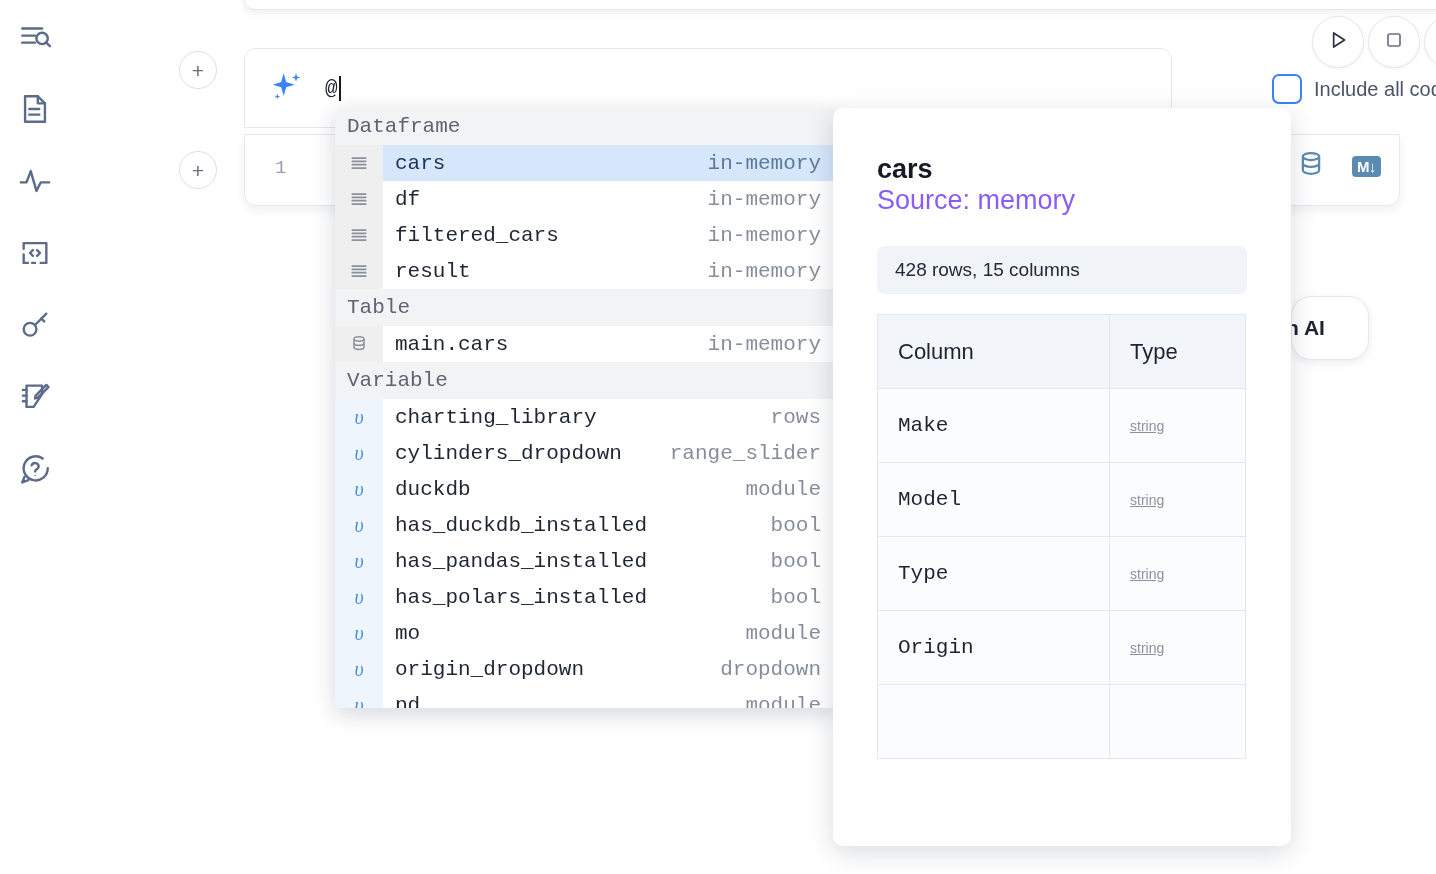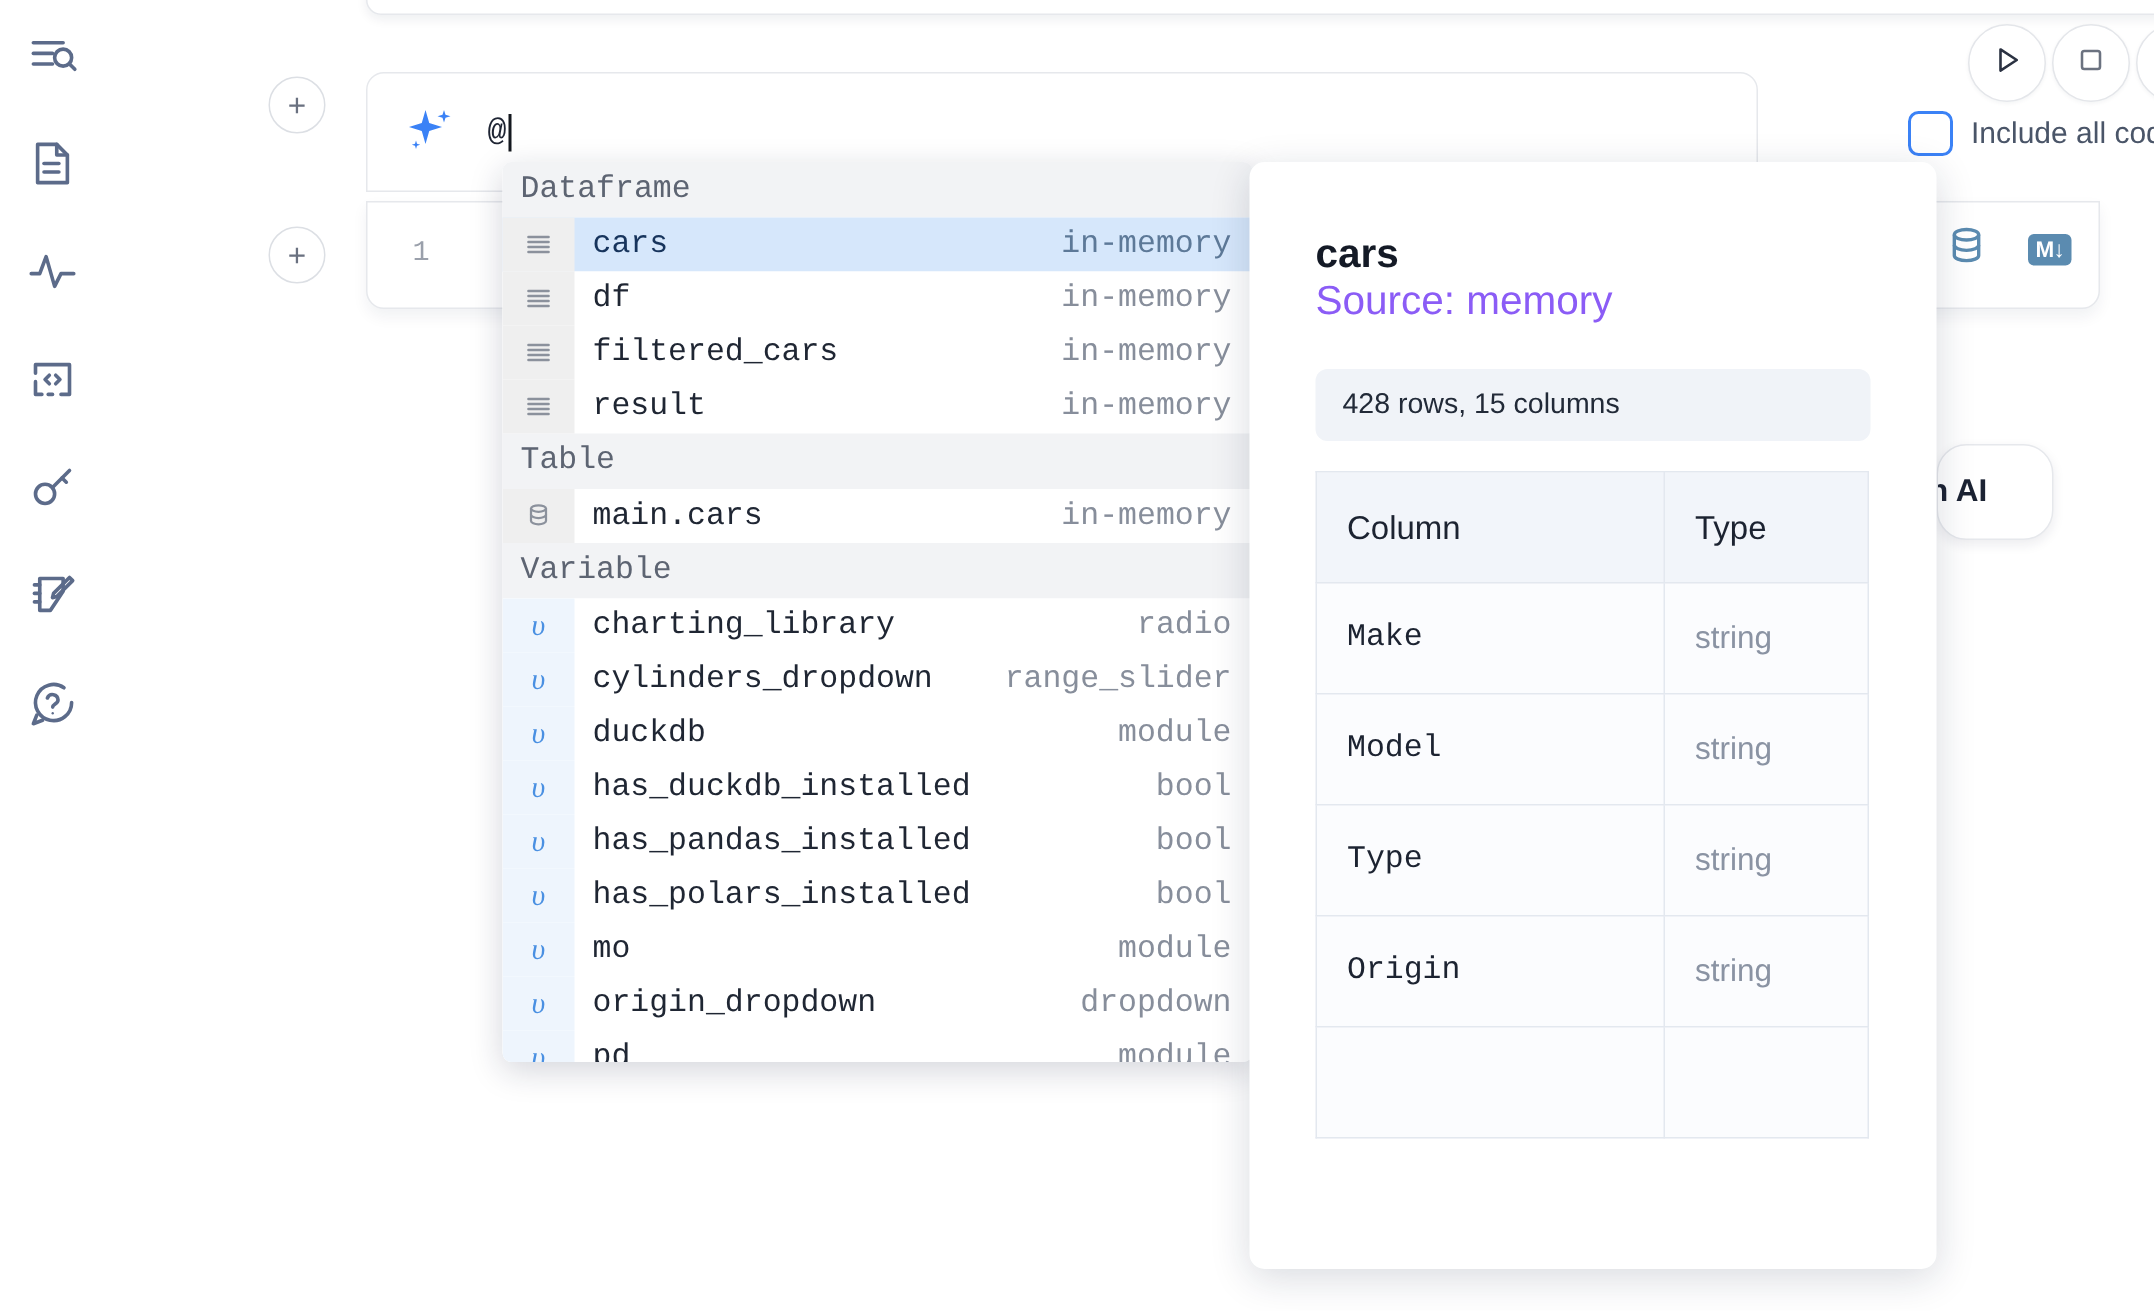--- a/index.html
+++ b/index.html
@@ -157,21 +157,21 @@
   }
   .dtable {
     margin-top: 20px; width: 368px; border-collapse: collapse;
     border: 1px solid #e3e8ef; table-layout: fixed;
   }
   .dtable th, .dtable td {
     border: 1px solid #e3e8ef; text-align: left; padding: 0 20px; height: 74px;
   }
   .dtable th { background: #f2f5fa; font-size: 22px; font-weight: 400; color: #1c2331; }
   .dtable td.col { font-family: "Liberation Mono", monospace; font-size: 21px; color: #1c2331; background:#fbfcfe; }
-  .dtable td.typ { font-size: 21px; color: #8a93a3; background:#fbfcfe; }
+  .dtable td.typ { font-size: 14px; color: #8a93a3; background:#fbfcfe;text-decoration:underline; }
   .dtable th:nth-child(1), .dtable td:nth-child(1) { width: 232px; }
   .dtable th:nth-child(2), .dtable td:nth-child(2) { width: 136px; }
 </style>
 </head>
 <body>
 
 <div class="root">
 
   <div class="rail">
     <div class="rail-item" style="top:14px">
@@ -366,21 +366,21 @@
             <path d="M6 11v5c0 1.4 2.7 2.6 6 2.6s6-1.2 6-2.6v-5"></path>
           </svg>
         </span>
         <span class="nm">main.cars</span>
         <span class="ty">in-memory</span>
       </div>
       <div class="ac-group">Variable</div>
       <div class="ac-item var">
         <span class="ic">υ</span>
         <span class="nm">charting_library</span>
-        <span class="ty">radio</span>
+        <span class="ty">rows</span>
       </div>
       <div class="ac-item var">
         <span class="ic">υ</span>
         <span class="nm">cylinders_dropdown</span>
         <span class="ty">range_slider</span>
       </div>
       <div class="ac-item var">
         <span class="ic">υ</span>
         <span class="nm">duckdb</span>
         <span class="ty">module</span>

